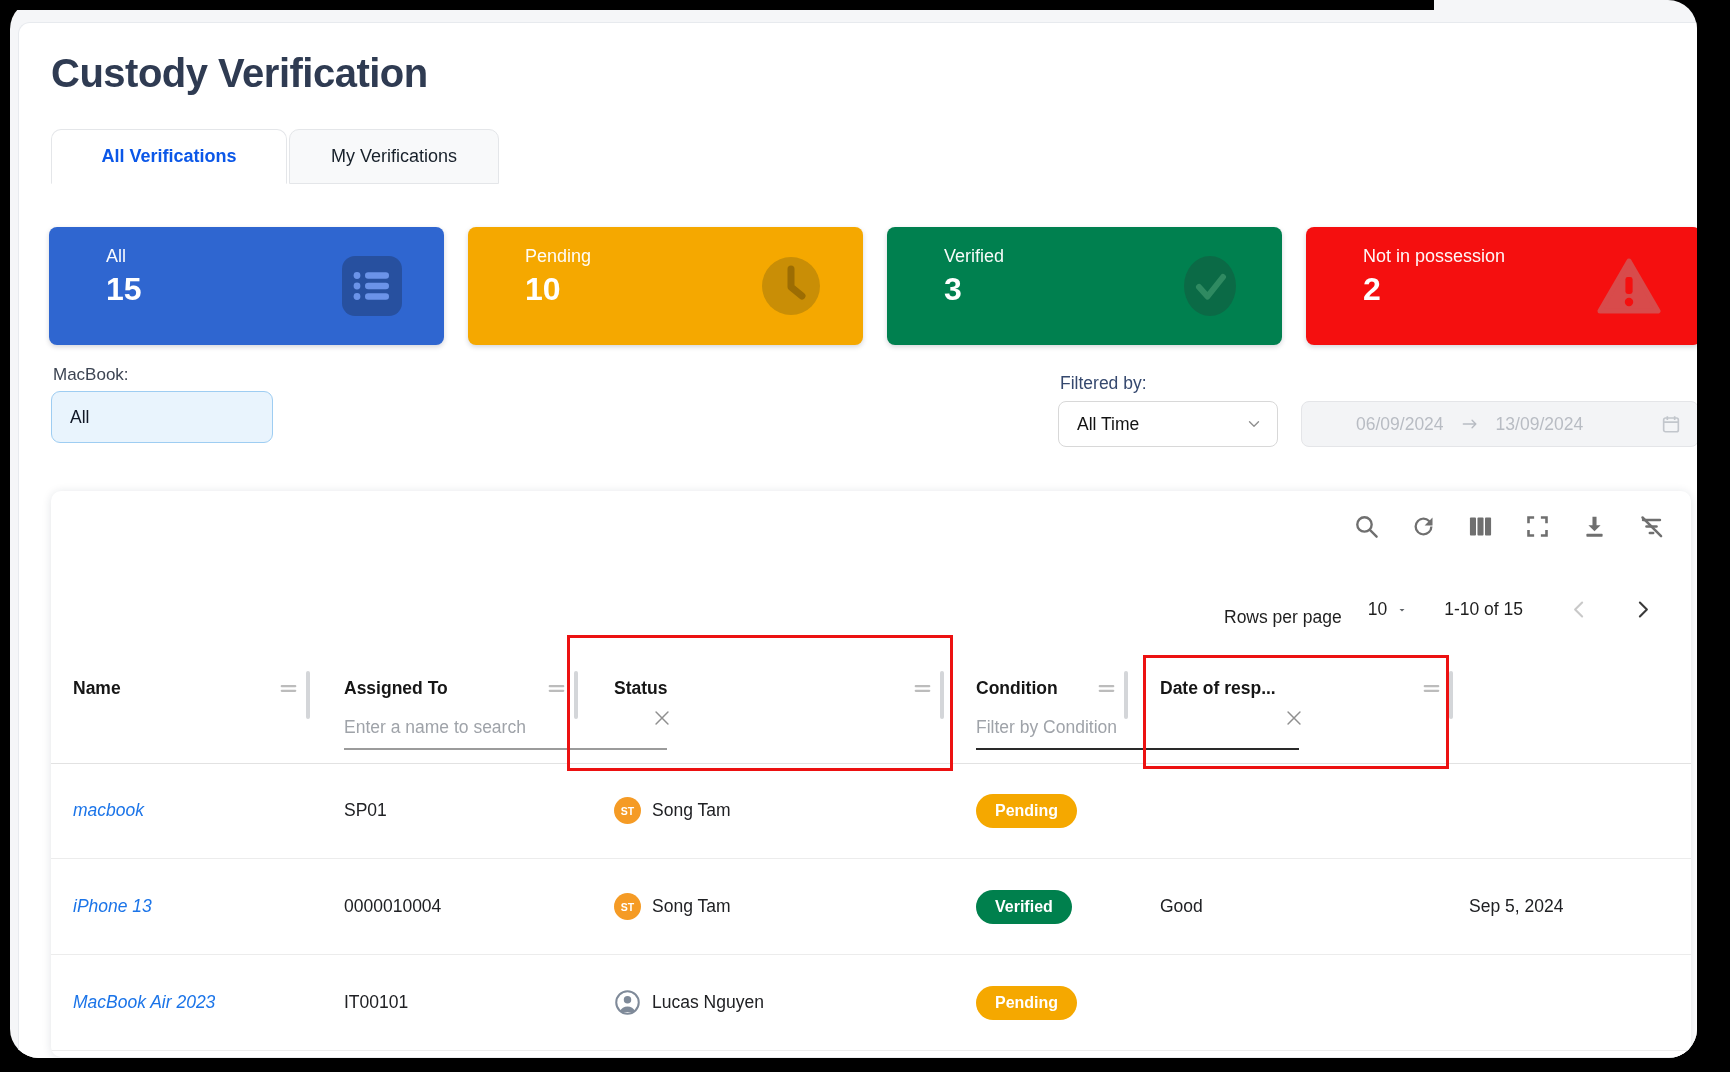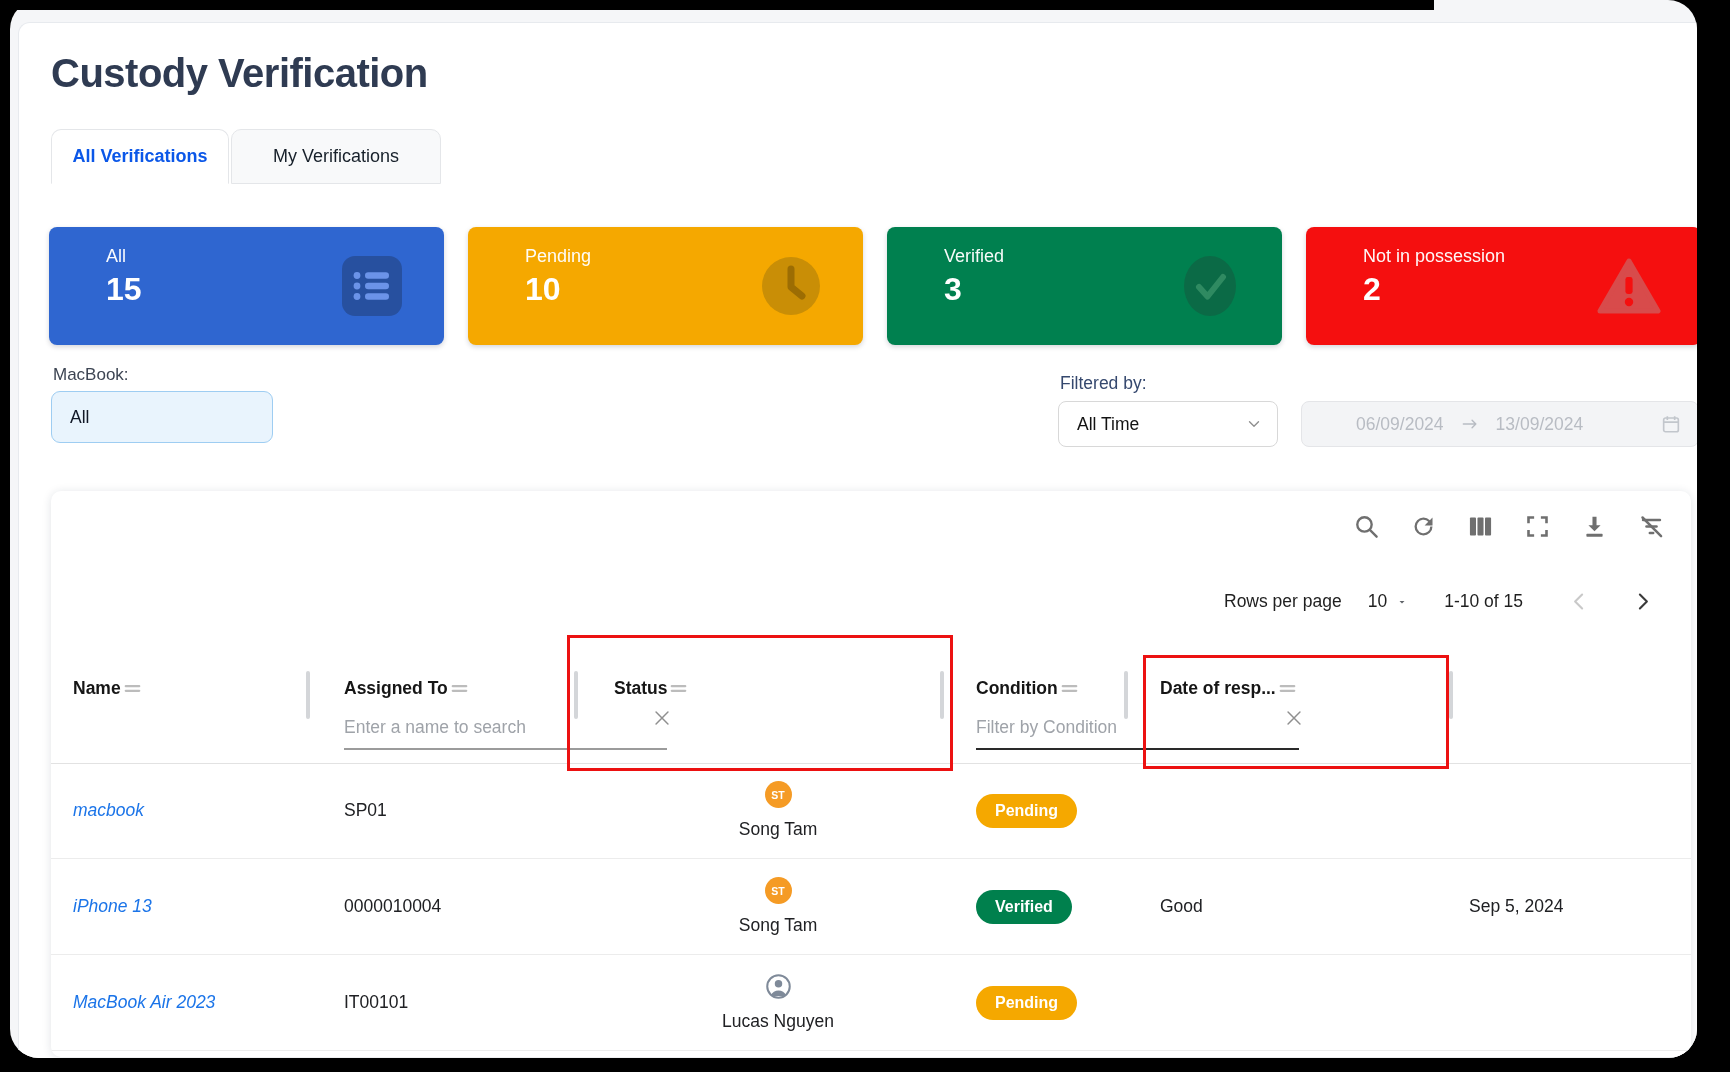--- a/index.html
+++ b/index.html
@@ -5,21 +5,21 @@
   html,body{margin:0;padding:0;}
   body{width:1730px;height:1072px;position:relative;background:#000;overflow:hidden;
        font-family:"Liberation Sans","DejaVu Sans",sans-serif;}
   #frame-top{position:absolute;left:0;top:0;width:1434px;height:10px;background:#000;z-index:40;}
   #app{position:absolute;left:10px;top:0;width:1687px;height:1058px;background:#f5f6f8;overflow:hidden;border-radius:29px;}
   #main-card{position:absolute;left:8px;top:22px;width:1679px;height:1036px;background:#fff;
              border:1px solid #e7eaee;border-right:none;border-bottom:none;border-radius:12px 0 0 0;box-sizing:border-box;}
   
   #page-title{position:absolute;left:32px;top:28px;margin:0;font-size:40px;font-weight:600;color:#2f3b52;letter-spacing:-0.5px;}
   #tabs{position:absolute;left:32px;top:106px;display:flex;gap:2px;}
-  .tab{height:55px;width:178px;display:flex;align-items:center;justify-content:center;font-size:18px;
+  .tab{height:55px;width:236px;display:flex;align-items:center;justify-content:center;font-size:18px;
        border:1px solid #e4e6e9;border-radius:10px 10px 0 0;background:#f8f9fa;color:#17202a;font-weight:500;
        box-sizing:border-box;cursor:pointer;}
   .tab.active{background:#fff;color:#0b57e8;font-weight:700;border-bottom-color:#fff;}
   .tab.t2{width:210px;}
   
   #cards{position:absolute;left:30px;top:204px;display:flex;gap:24px;}
   .stat-card{width:395px;height:118px;border-radius:8px;position:relative;color:#fff;
              box-shadow:0 2px 5px rgba(20,30,50,.18);cursor:pointer;}
   .stat-label{position:absolute;left:57px;top:19px;font-size:18px;opacity:.97;}
   .stat-value{position:absolute;left:57px;top:44px;font-size:32px;font-weight:700;}
@@ -41,54 +41,54 @@
   #date-range .arr svg{width:20px;height:20px;color:#b8bcc3;display:block;}
   #date-range .cal{margin-left:auto;}
   #date-range .cal svg{width:22px;height:22px;color:#c2c6cc;display:block;}
   
   #table-card{position:absolute;left:32px;top:468px;width:1640px;height:566px;background:#fff;border-radius:10px;
               box-shadow:0 1px 10px rgba(25,39,60,.13);overflow:hidden;}
   #toolbar{position:absolute;top:22px;right:26px;display:flex;gap:30px;color:#6f6f6f;z-index:2;}
   .tb-icon{cursor:pointer;}
   .tb-icon svg{width:27px;height:27px;display:block;}
   #pagination{position:absolute;top:100px;right:34px;display:flex;align-items:center;font-size:17.5px;color:#1f1f1f;z-index:2;}
-  #rpp-label{margin-right:26px;}
+  #rpp-label{margin-right:26px;margin-top:16px;}
   #rpp{display:flex;align-items:center;gap:9px;margin-right:36px;cursor:pointer;}
   #rpp svg{width:12px;height:12px;color:#5f6368;display:block;}
   #pg-range{margin-right:46px;}
   .pg-btn{cursor:pointer;display:flex;}
   .pg-btn svg{width:21px;height:21px;display:block;}
   #pg-prev{color:#c9c9c9;margin-right:42px;}
   #pg-next{color:#3a3a3a;margin-right:4px;}
   
   .tgrid{display:grid;grid-template-columns:257px 268px 366px 184px 325px 1fr;}
   .tgrid > :nth-child(1){--pad:22px;} .tgrid > :nth-child(2){--pad:36px;}
   .tgrid > :nth-child(3){--pad:38px;} .tgrid > :nth-child(4){--pad:34px;}
   .tgrid > :nth-child(5){--pad:34px;} .tgrid > :nth-child(6){--pad:18px;}
   #thead{position:absolute;top:160px;left:0;right:0;height:112px;border-bottom:1px solid #e2e2e2;}
   .th{position:relative;}
-  .th-top{position:absolute;top:26px;left:var(--pad);right:8px;display:flex;align-items:center;}
+  .th-top{position:absolute;top:26px;left:var(--pad);right:8px;display:flex;align-items:center;justify-content:space-between;}
   .th-label{font-size:17.5px;font-weight:700;color:#161616;white-space:nowrap;}
   .drag-handle{cursor:grab;color:#bcbcbc;display:flex;}
   .drag-handle svg{width:23px;height:23px;display:block;}
   .col-sep{position:absolute;right:-2px;top:20px;width:4px;height:48px;border-radius:2px;background:#d4d6d9;cursor:col-resize;}
   .col-filter{position:absolute;top:62px;left:var(--pad);width:323px;}
   .th:nth-child(5) .col-filter{width:272px;}
   .col-filter input{width:100%;border:none;border-bottom:2px solid #9b9b9b;background:transparent;outline:none;
                     font-size:17.5px;color:#333;padding:4px 0 10px;box-sizing:border-box;
                     font-family:"Liberation Sans","DejaVu Sans",sans-serif;}
   .col-filter input::placeholder{color:#9fa3a9;opacity:1;}
   .col-filter.focused input{border-bottom-color:#2a2a2a;}
   .clear-icon{position:absolute;right:-6px;top:-6px;color:#8f8f8f;cursor:pointer;}
   .clear-icon svg{width:22px;height:22px;display:block;}
   #tbody{position:absolute;top:272px;left:0;right:0;}
   .tr{height:95px;border-bottom:1px solid #ececec;align-items:center;}
   .td{padding-left:var(--pad);font-size:17.5px;color:#202124;display:flex;align-items:center;}
   .td a{color:#1b74e8;text-decoration:none;cursor:pointer;font-style:italic;}
-  .td-assigned{gap:11px;flex-direction:column;}
+  .td-assigned{gap:11px;}
   .avatar-initials{width:27px;height:27px;border-radius:50%;background:#f59b25;color:#fff;font-size:10.5px;font-weight:700;
                    display:flex;align-items:center;justify-content:center;flex:0 0 27px;}
   .avatar-person{display:flex;color:#7f8a99;}
   .avatar-person svg{width:27px;height:27px;display:block;}
   .pill{display:inline-flex;align-items:center;justify-content:center;padding:9px 19px;border-radius:20px;
         color:#fff;font-size:16px;font-weight:600;line-height:1;}
   
   .ann-box{position:absolute;border:3px solid #ec1111;pointer-events:none;z-index:6;}
   #ann1{left:516px;top:144px;width:380px;height:130px;}
   #ann2{left:1092px;top:164px;width:300px;height:108px;}

